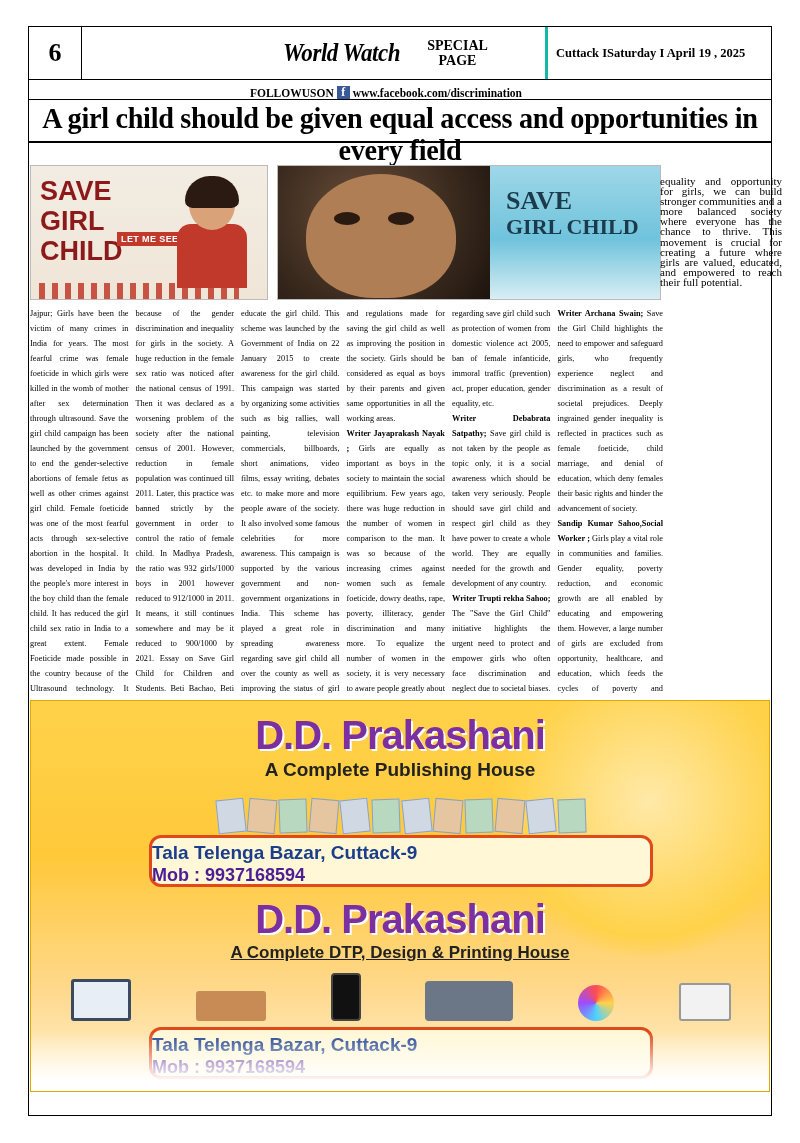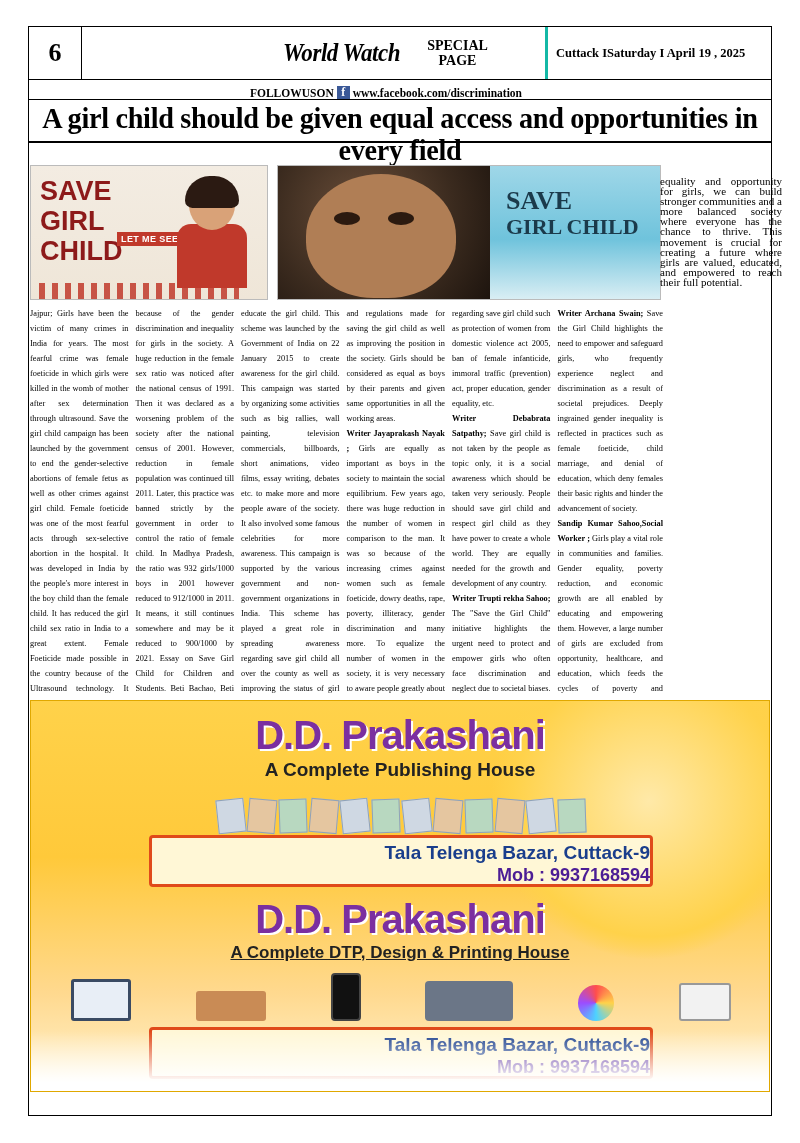--- a/index.html
+++ b/index.html
@@ -186,22 +186,22 @@
     color:#7b2fa0;letter-spacing:-1px;text-shadow:2px 2px 0 #ffffff;
   }
   .ad-sub2{
     position:absolute;left:0;right:0;top:242px;text-align:center;
     font-family:"Liberation Sans",sans-serif;font-weight:bold;font-size:17px;
     color:#222;
     text-decoration:underline;
   }
   .ad-strip{
     position:absolute;left:118px;width:504px;height:52px;
-    background:#fff7d6;border:3px solid #e04a1a;border-radius:4px;
-    box-sizing:border-box;text-align:right;
+    background:#fff7d6;border:3px solid #e04a1a;border-radius:12px;
+    box-sizing:border-box;text-align:left;
   }
   .ad-strip.one{top:134px;}
   .ad-strip.two{top:326px;}
   .ad-addr{
     font-family:"Liberation Sans",sans-serif;font-weight:bold;font-size:19px;
     color:#1a3e8c;margin-top:4px;
   }
   .ad-mob{
     font-family:"Liberation Sans",sans-serif;font-weight:bold;font-size:18px;
     color:#4c1d95;margin-top:1px;

